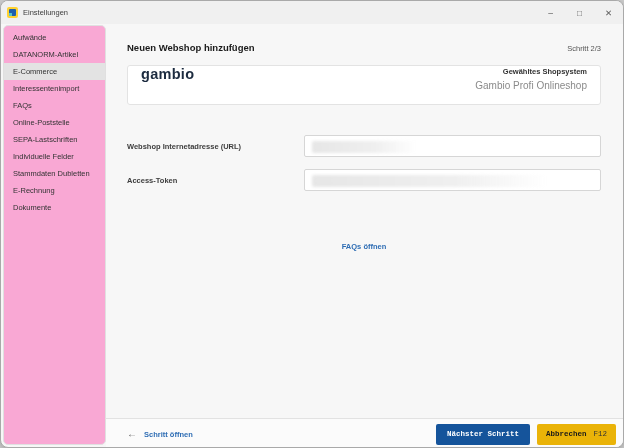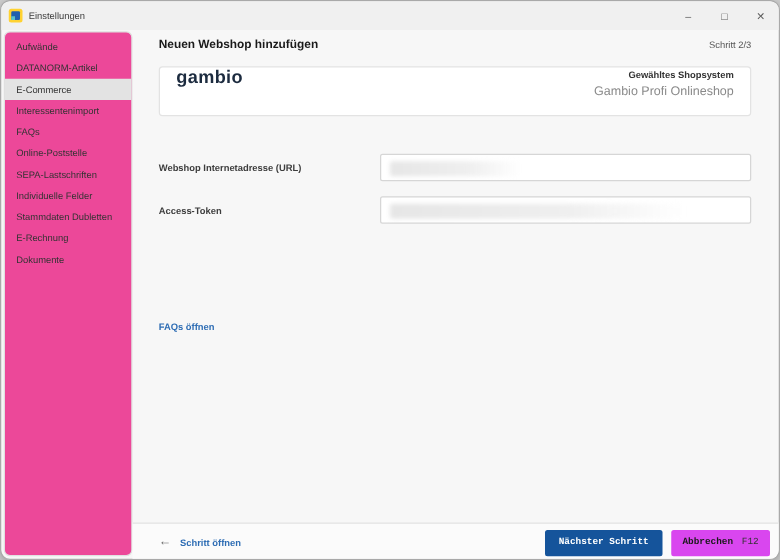--- a/index.html
+++ b/index.html
@@ -14,29 +14,29 @@
   .app-icon{ width:11px; height:11px; background:#ffd231; border-radius:2px; position:relative; flex:0 0 auto; }
   .app-icon .inner{ position:absolute; left:2px; top:2px; width:7px; height:7px; background:#1f5fae; border-radius:1px; }
   .app-icon .dot{ position:absolute; left:2px; top:6px; width:3px; height:3px; background:#59c3c9; }
   .titlebar .title{ margin-left:5px; font-size:7.5px; color:#3c3c3c; }
   .win-controls{ margin-left:auto; display:flex; height:100%; }
   .win-btn{ width:29px; height:100%; display:flex; align-items:center; justify-content:center;
             color:#5a5a5a; font-size:8.5px; cursor:default; }
   
   .body{ display:flex; height:425px; }
   .sidebar{
-    width:103px; margin:1px 0 4px 2px; background:#ec4899;
+    width:103px; margin:1px 0 4px 2px; background:#f9a8d4;
     border:1px solid #e0e0e0; border-radius:5px; padding-top:3px; flex:0 0 auto;
   }
   .side-item{ font-size:7.5px; color:#333; padding:4px 4px 4px 9px; white-space:nowrap; overflow:hidden; }
   .side-item.selected{ background:#e3e3e3; }
   .main{ flex:1; display:flex; flex-direction:column; min-width:0; }
   .content{ flex:1; padding:0 22px 0 21px; }
   
-  .head-row{ display:flex; justify-content:space-between; align-items:baseline; margin-top:6px; }
+  .head-row{ display:flex; justify-content:space-between; align-items:baseline; margin-top:18px; }
   .page-title{ font-size:9.5px; font-weight:bold; color:#1a1a1a; }
   .step{ font-size:7.5px; color:#555; }
   
   .shop-card{
     margin-top:12px; background:#fff; border:1px solid #e3e3e3; border-radius:3px;
     height:40px; padding:0 13px; display:flex; justify-content:space-between;
   }
   .logo{ font-size:14.5px; font-weight:800; color:#1c2b3f; letter-spacing:.3px; }
   .shop-meta{ text-align:right; line-height:1.55; }
   .shop-meta .lbl{ font-size:7.5px; font-weight:bold; color:#333; }
@@ -49,34 +49,34 @@
     width:297px; height:22px; background:#fff; border:1px solid #d6d6d6; border-radius:2px;
     position:relative; overflow:hidden;
   }
   .redacted{
     position:absolute; left:7px; top:5px; height:12px; border-radius:2px;
     background:linear-gradient(90deg,#e6e6e6 0%,#efefef 60%,rgba(240,240,240,0) 100%);
     filter:blur(1.5px);
   }
   .redacted.short{ width:105px; }
   .redacted.long{ width:237px; }
-  .faq-row{ text-align:left; margin-top:72px; }
+  .faq-row{ text-align:center; margin-top:44px; }
   .link{ font-size:7.5px; color:#2e6db4; font-weight:bold; cursor:pointer; text-decoration:none; }
   
   .footer{
     height:31px; border-top:1px solid #e2e2e2; background:#fbfbfb;
     display:flex; align-items:center; padding:0 7px 0 21px;
   }
   .back{ display:flex; align-items:center; gap:7px; cursor:pointer; }
   .back .arrow{ color:#666; font-size:10px; line-height:1; }
   .spacer{ flex:1; }
   .btn{ height:21px; border:none; border-radius:2px; font-family:Liberation Mono, monospace;
         font-size:7.5px; font-weight:bold; display:inline-flex; align-items:center; cursor:pointer; }
   .btn-primary{ background:#15549b; color:#fff; padding:0 11px; margin-right:7px; }
-  .btn-secondary{ background:#d946ef; color:#1a1a1a; padding:4px 9px; }
+  .btn-secondary{ background:#eab308; color:#1a1a1a; padding:4px 9px; }
   .btn-secondary .shortcut{ margin-left:7px; font-weight:normal; color:#333; }
 </style>
 </head>
 <body>
 
 <div class="window">
 
   <div class="titlebar">
     <span class="app-icon">
       <span class="inner"></span>

